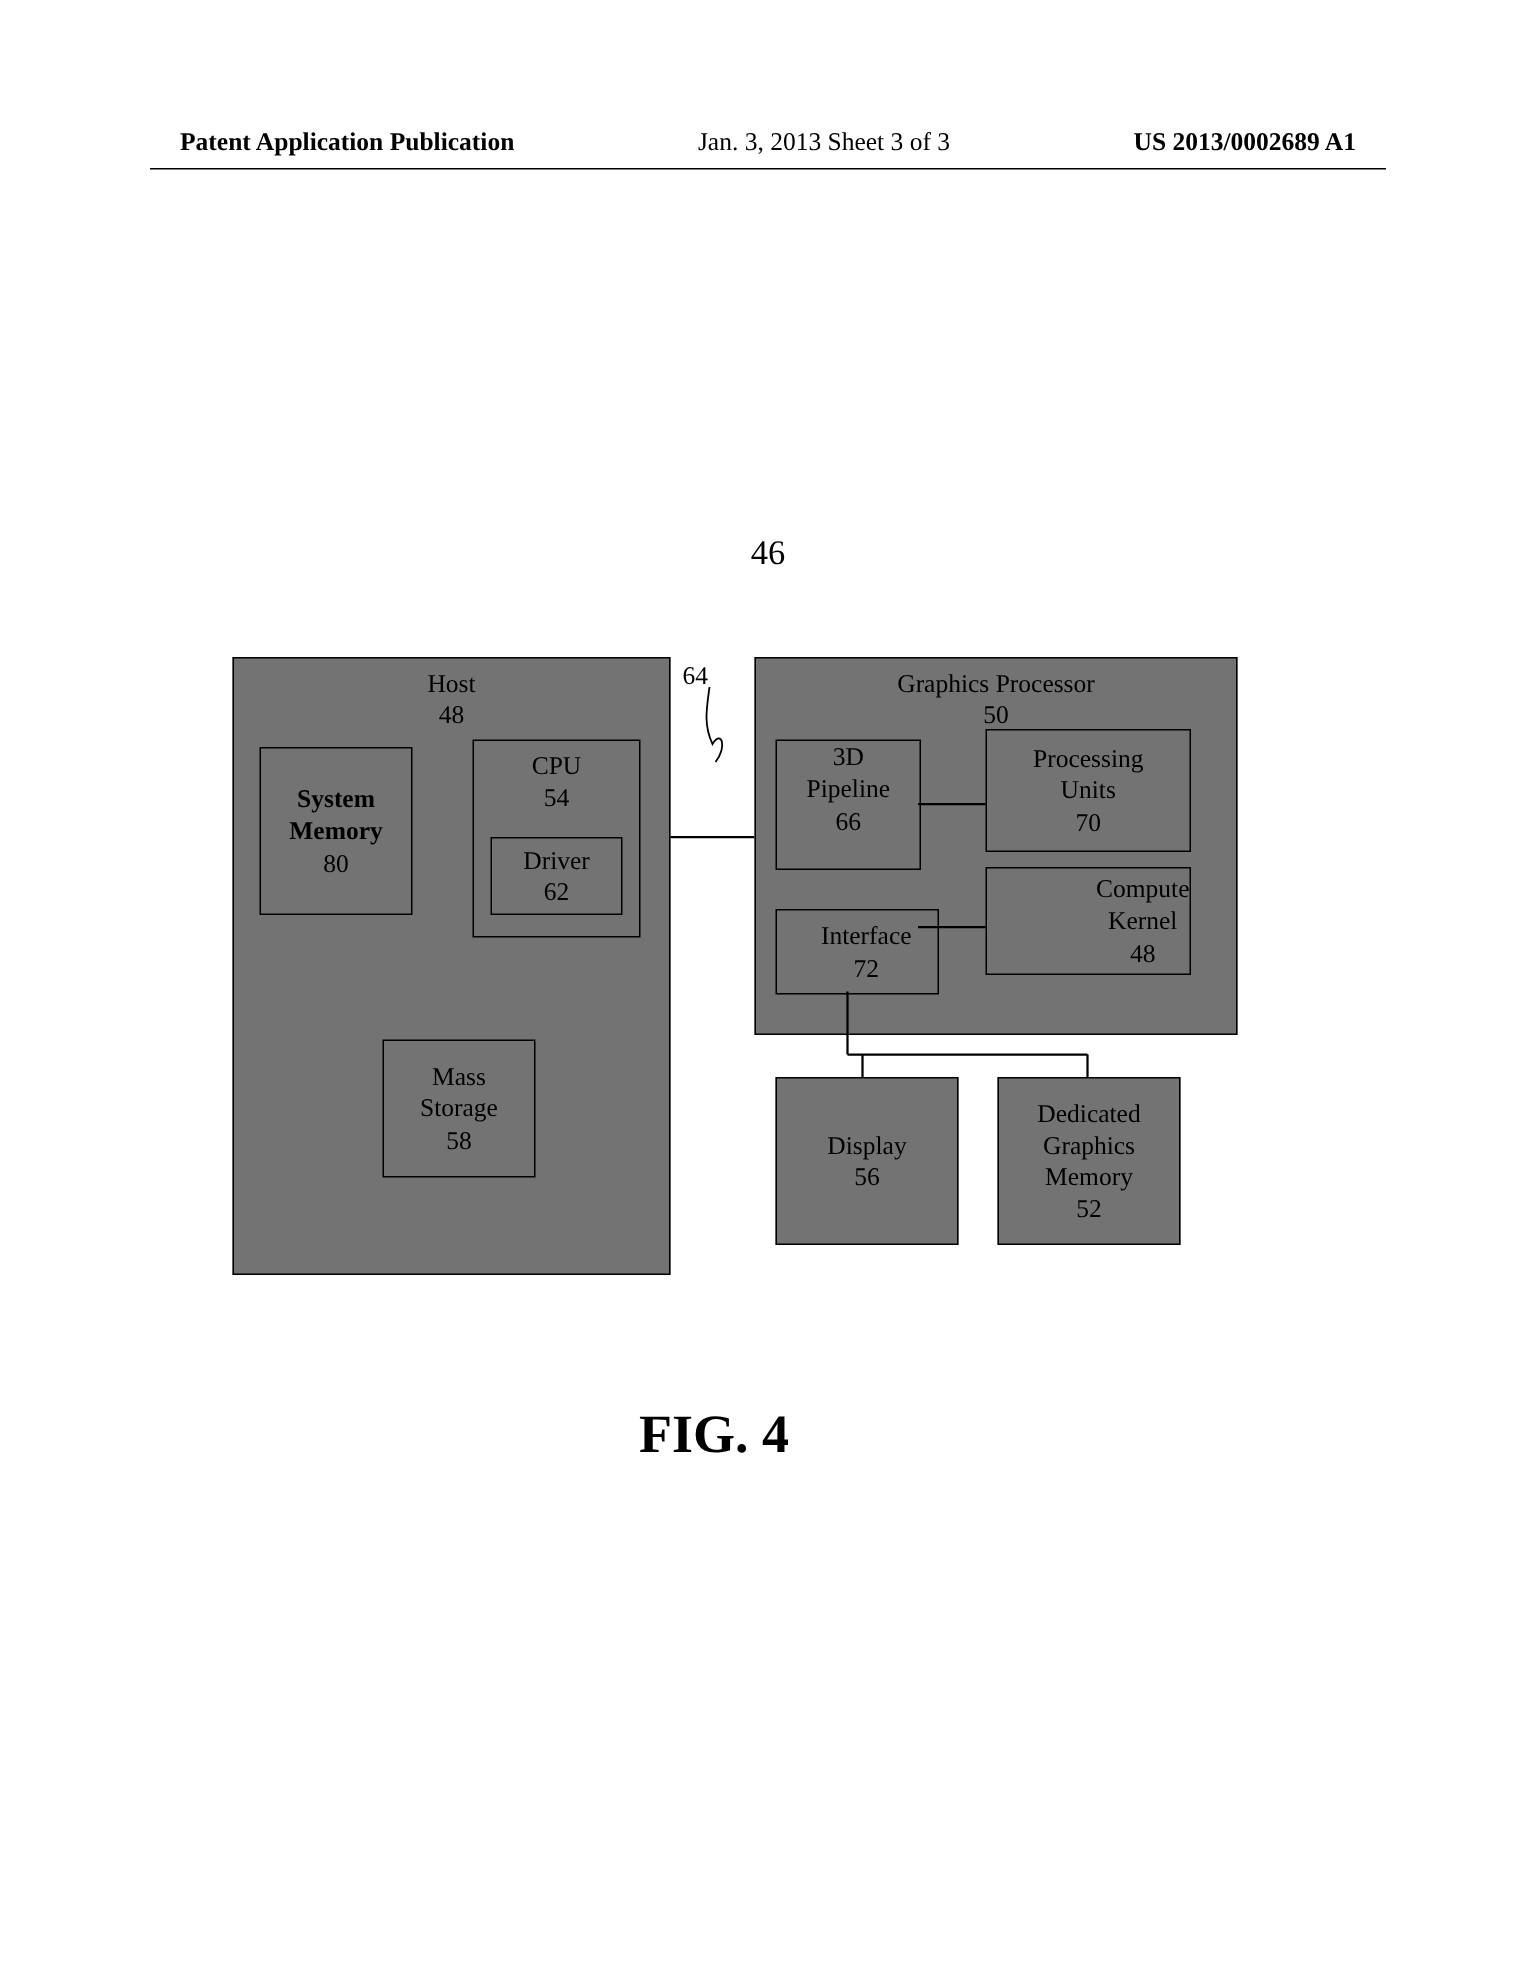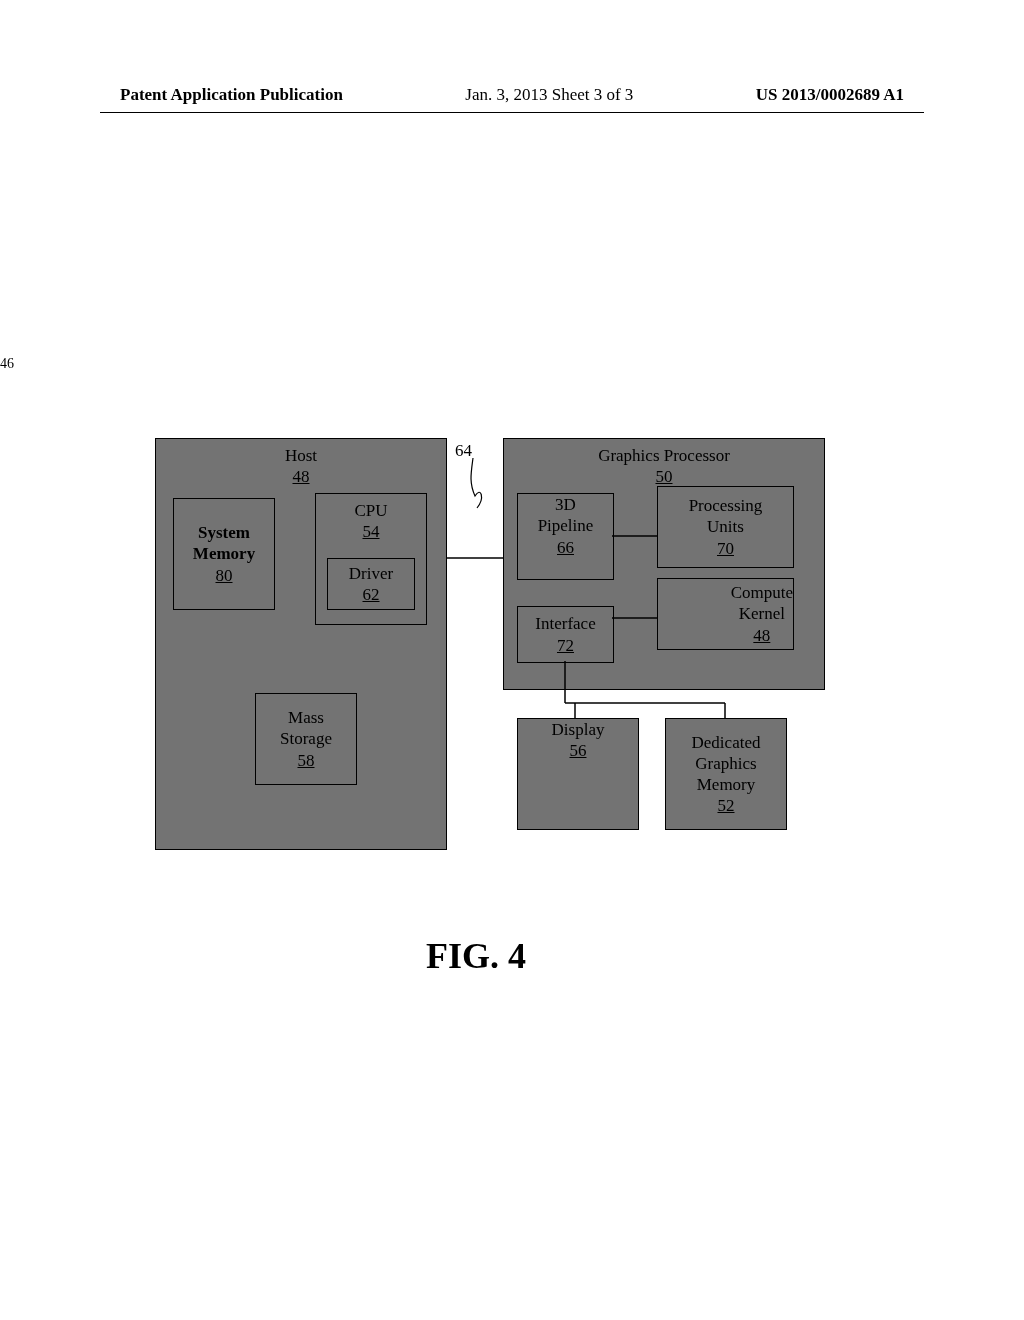--- a/index.html
+++ b/index.html
@@ -33,41 +33,42 @@
     left: 100px;
     right: 100px;
     border-top: 1.5px solid #000;
   }
 
   .fig-num {
     position: absolute;
     top: 356px;
     left: 0;
     width: 1024px;
-    font-size: 14px;
+    text-align: center;
+    font-size: 23px;
   }
 
   .diagram {
     position: absolute;
     top: 438px;
     left: 155px;
     width: 700px;
     height: 420px;
   }
   .box {
     position: absolute;
     border: 1.5px solid #000;
     background: #737373;
     text-align: center;
   }
   .label {
     font-size: 17px;
     line-height: 1.25;
   }
-  .ref { text-decoration: underline; }
+  .ref { }
 
   .caption {
     position: absolute;
     top: 935px;
     left: 0;
     width: 952px;
     text-align: center;
     font-size: 36px;
     font-weight: bold;
   }
@@ -146,36 +147,36 @@
   </div>
 
   <div class="box" style="left:502px; top:48px; width:135px; height:80px; display:flex; align-items:center; justify-content:center;">
     <div class="label">
       <span style="white-space:pre-line;">Processing
 Units</span><br>
       <span class="ref">70</span>
     </div>
   </div>
 
-  <div class="box" style="left:362px; top:168px; width:95px; height:55px; display:flex; align-items:center; justify-content:center;">
+  <div class="box" style="left:362px; top:168px; width:95px; height:55px; display:flex; align-items:center; justify-content:center;padding-left:12px;">
     <div class="label">
       <span>Interface</span><br>
       <span class="ref">72</span>
     </div>
   </div>
 
   <div class="box" style="left:502px; top:140px; width:135px; height:70px; display:flex; align-items:center; justify-content:flex-end;">
     <div class="label">
       <span style="white-space:pre-line;">Compute
 Kernel</span><br>
       <span class="ref">48</span>
     </div>
   </div>
 
-  <div class="box" style="left:362px; top:280px; width:120px; height:110px; display:flex; align-items:flex-start; justify-content:center;">
+  <div class="box" style="left:362px; top:280px; width:120px; height:110px; display:flex; align-items:center; justify-content:center;">
     <div class="label">
       <span>Display</span><br>
       <span class="ref">56</span>
     </div>
   </div>
 
   <div class="box" style="left:510px; top:280px; width:120px; height:110px; display:flex; align-items:center; justify-content:center;">
     <div class="label">
       <span style="white-space:pre-line;">Dedicated
 Graphics

